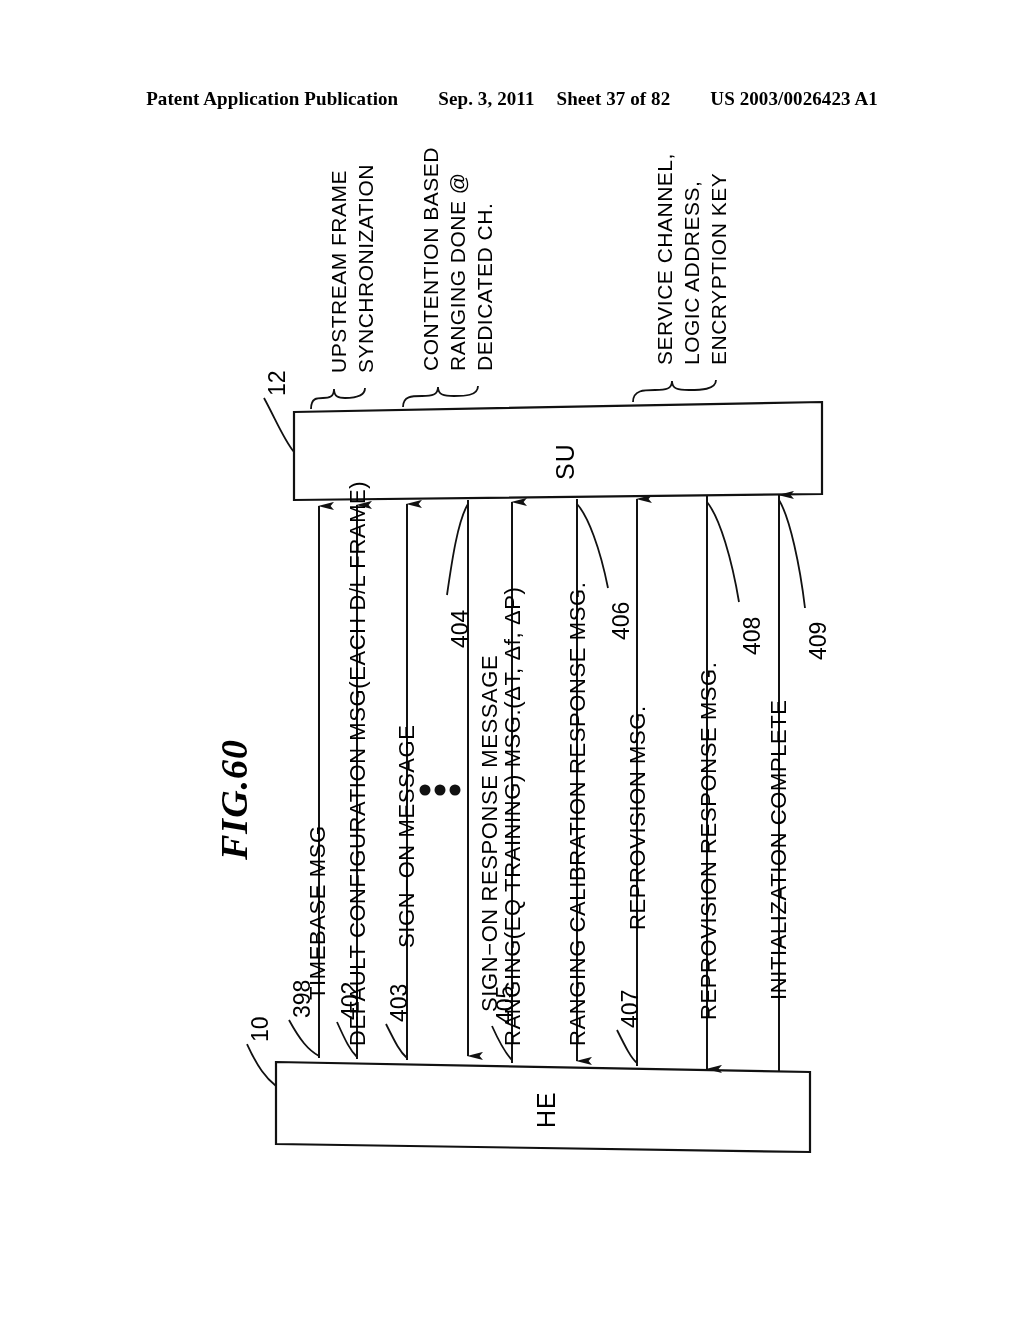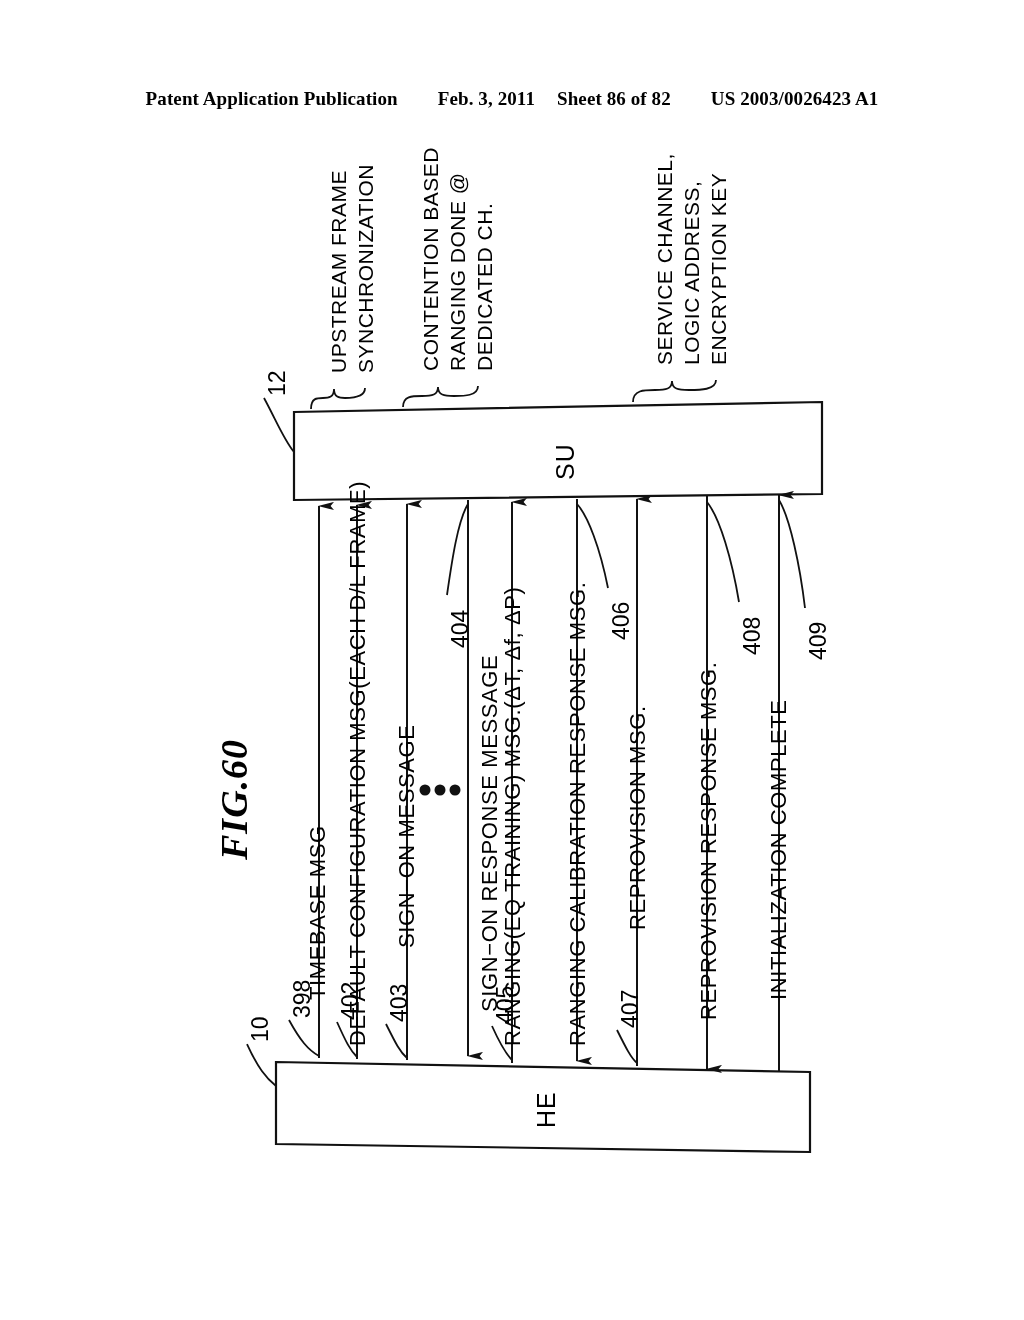--- a/index.html
+++ b/index.html
@@ -44,23 +44,23 @@
     font-family:"Liberation Sans",sans-serif;
     color:#000;
   }
 </style>
 </head>
 <body>
 
 <div id="pub-header">
   <span class="seg">Patent Application Publication</span>
   <span class="gap1"></span>
-  <span class="seg">Feb. 3, 2011</span>
+  <span class="seg">Sep. 3, 2011</span>
   <span class="gap2"></span>
-  <span class="seg">Sheet 86 of 82</span>
+  <span class="seg">Sheet 37 of 82</span>
   <span class="gap3"></span>
   <span class="seg">US 2003/0026423 A1</span>
 </div>
 
 <div id="figure">
   <svg width="1024" height="1320" viewBox="0 0 1024 1320">
     <defs>
       <marker id="arrUp" markerWidth="9" markerHeight="16" refX="4.5" refY="1" orient="auto-start-reverse" markerUnits="userSpaceOnUse">
         <path d="M4.5,0 L8.6,16 L4.5,12.6 L0.4,16 Z" fill="#111"></path>
       </marker>

